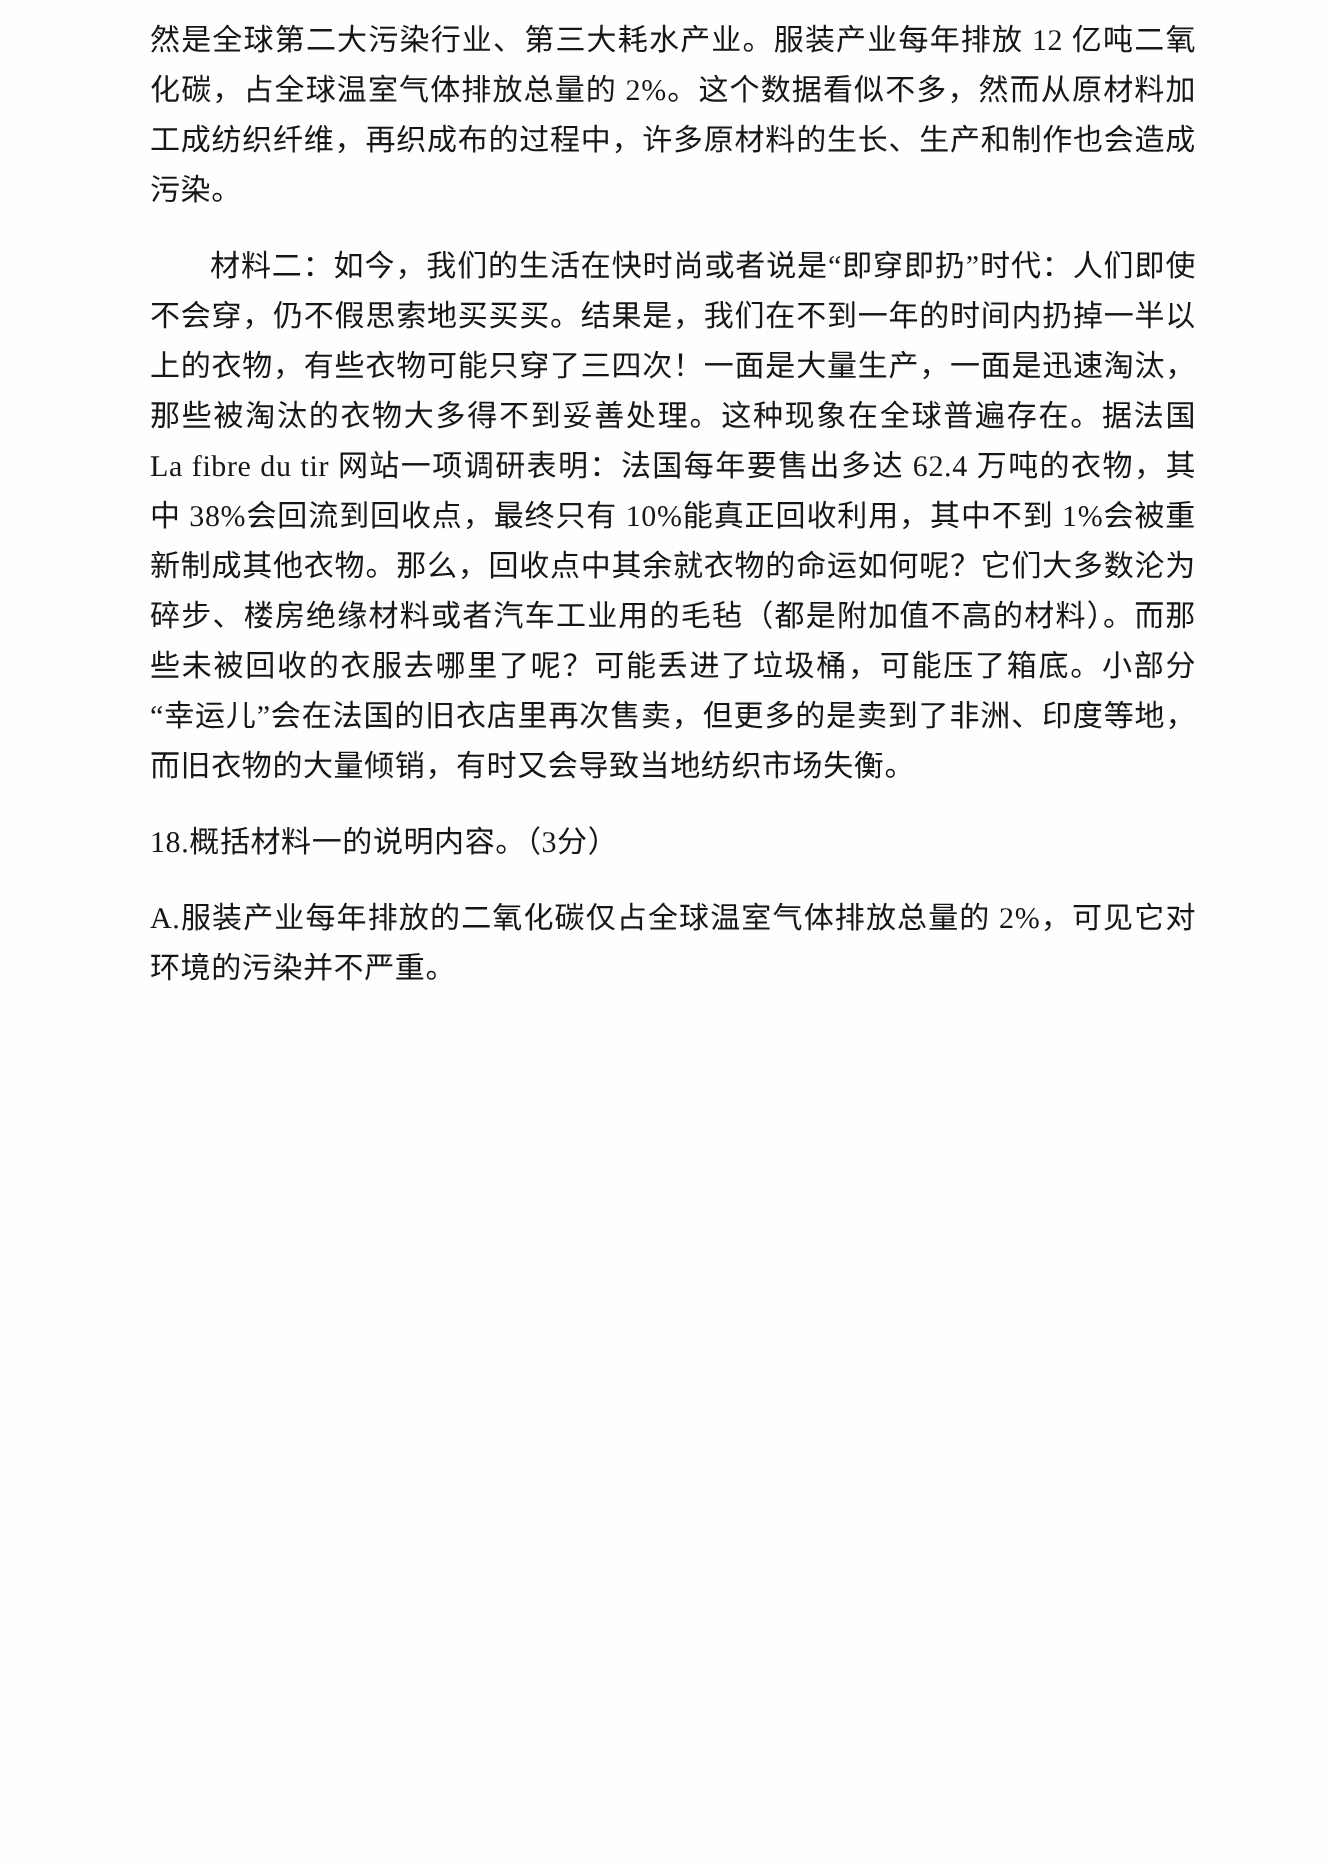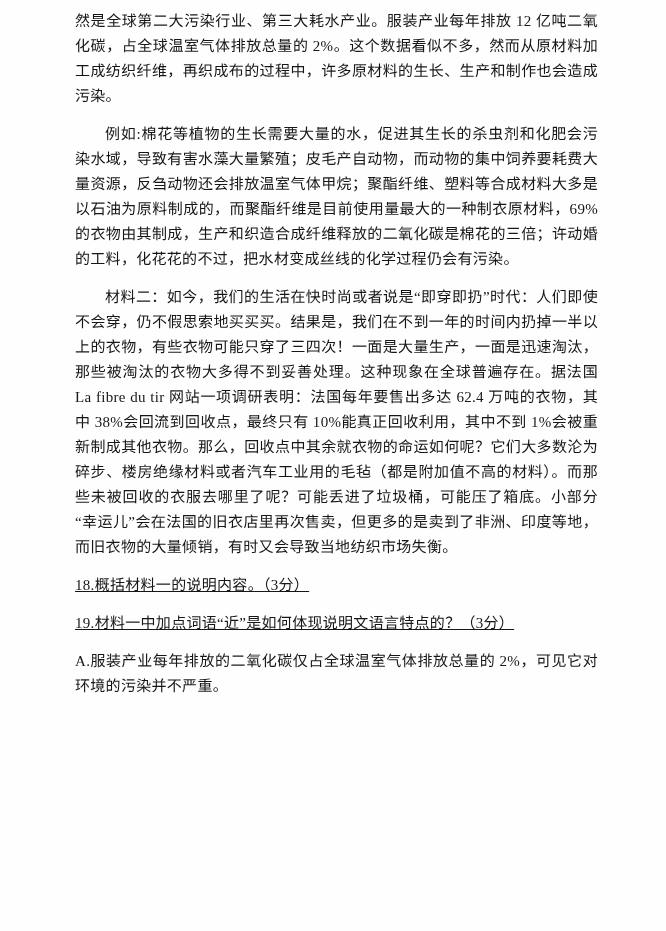--- a/index.html
+++ b/index.html
@@ -27,43 +27,40 @@
     letter-spacing: 0.3px;
   }
   .para.indent {
     text-indent: 2em;
   }
   .question {
     margin: 0 0 13px 0;
     font-size: 15px;
     line-height: 25px;
     letter-spacing: 0.3px;
-    text-decoration: underline;
   }
   .option {
     margin: 0 0 13px 0;
     font-size: 15px;
     line-height: 25px;
     text-align: justify;
     letter-spacing: 0.3px;
   }
 </style>
 </head>
 <body>
 
 <div class="page">
 
   <p class="para">然是全球第二大污染行业、第三大耗水产业。服装产业每年排放 12 亿吨二氧化碳，占全球温室气体排放总量的 2%。这个数据看似不多，然而从原材料加工成纺织纤维，再织成布的过程中，许多原材料的生长、生产和制作也会造成污染。</p>
 
-  <p class="para indent">例如:棉花等植物的生长需要大量的水，促进其生长的杀虫剂和化肥会污染水域，导致有害水藻大量繁殖；皮毛产自动物，而动物的集中饲养要耗费大量资源，反刍动物还会排放温室气体甲烷；聚酯纤维、塑料等合成材料大多是以石油为原料制成的，而聚酯纤维是目前使用量最大的一种制衣原材料，69%的衣物由其制成，生产和织造合成纤维释放的二氧化碳是棉花的三倍；许动婚的工料，化花花的不过，把水材变成丝线的化学过程仍会有污染。</p>
 
   <p class="para indent">材料二：如今，我们的生活在快时尚或者说是“即穿即扔”时代：人们即使不会穿，仍不假思索地买买买。结果是，我们在不到一年的时间内扔掉一半以上的衣物，有些衣物可能只穿了三四次！一面是大量生产，一面是迅速淘汰，那些被淘汰的衣物大多得不到妥善处理。这种现象在全球普遍存在。据法国 La fibre du tir 网站一项调研表明：法国每年要售出多达 62.4 万吨的衣物，其中 38%会回流到回收点，最终只有 10%能真正回收利用，其中不到 1%会被重新制成其他衣物。那么，回收点中其余就衣物的命运如何呢？它们大多数沦为碎步、楼房绝缘材料或者汽车工业用的毛毡（都是附加值不高的材料）。而那些未被回收的衣服去哪里了呢？可能丢进了垃圾桶，可能压了箱底。小部分“幸运儿”会在法国的旧衣店里再次售卖，但更多的是卖到了非洲、印度等地，而旧衣物的大量倾销，有时又会导致当地纺织市场失衡。</p>
 
 
   <p class="question">18.概括材料一的说明内容。（3分）</p>
 
-  <p class="question">19.材料一中加点词语“近”是如何体现说明文语言特点的？（3分）</p>
 
 
 
   <p class="option">A.服装产业每年排放的二氧化碳仅占全球温室气体排放总量的 2%，可见它对环境的污染并不严重。</p>
 
 </div>
 
 </body></html>

